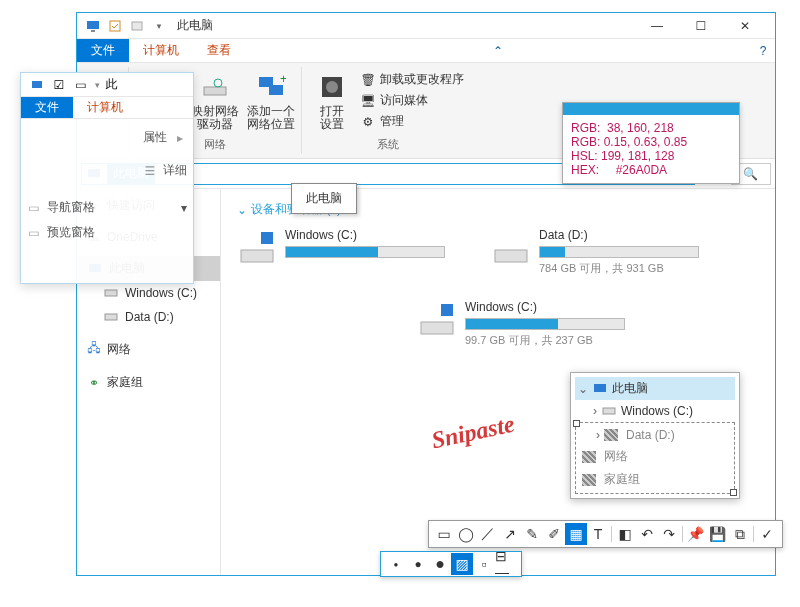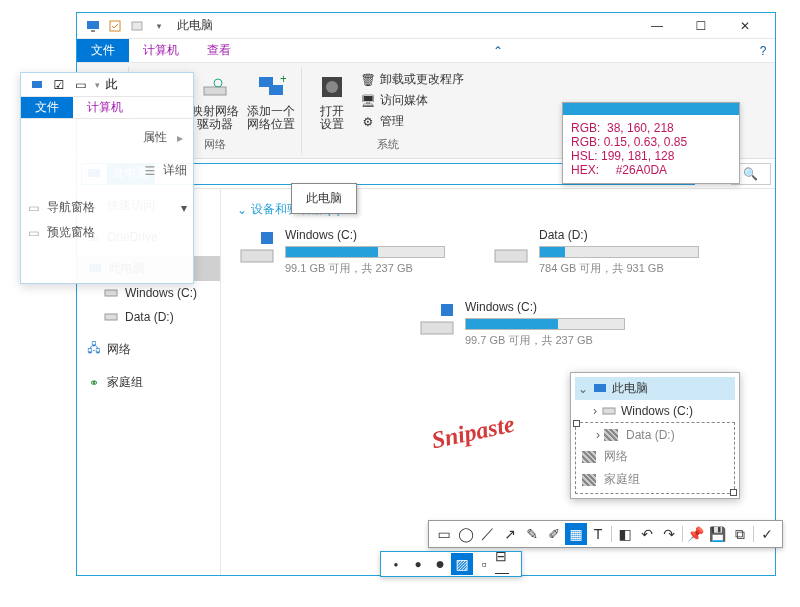--- a/index.html
+++ b/index.html
@@ -5,21 +5,21 @@
 *{box-sizing:border-box;margin:0;padding:0;font-family:"Microsoft YaHei","Segoe UI",Arial,sans-serif;font-size:12px}
 body{background:#fff;width:800px;height:607px;position:relative;overflow:hidden}
 .window{position:absolute;left:76px;top:12px;width:700px;height:564px;border:1px solid #26a0da;background:#fff;display:flex;flex-direction:column}
 .titlebar{height:26px;display:flex;align-items:center;padding:0 8px;background:#fff;border-bottom:1px solid #e6e6e6}
 .titlebar .qat{display:flex;gap:6px;align-items:center}
 .titlebar .qat div{width:16px;height:16px;display:flex;align-items:center;justify-content:center}
 .titlebar .title{margin-left:10px;color:#333}
 .wnd-controls{margin-left:auto;display:flex}
 .wnd-controls div{width:44px;height:26px;display:flex;align-items:center;justify-content:center;color:#333}
 .ribbon-tabs{height:24px;display:flex;align-items:stretch;background:#fff;border-bottom:1px solid #e6e6e6}
-.tab{padding:0 14px;display:flex;align-items:center;color:#a21caf}
+.tab{padding:0 14px;display:flex;align-items:center;color:#c2410c}
 .tab.active{background:#0078d7;color:#fff}
 .help-icon{margin-left:auto;width:30px;display:flex;align-items:center;justify-content:center;color:#105e9e}
 .ribbon-body{height:96px;display:flex;background:#f5f5f5;border-bottom:1px solid #e0e0e0;padding:4px}
 .rgroup{display:flex;flex-direction:column;align-items:center;padding:0 6px;border-right:1px solid #e0e0e0}
 .rgroup:last-child{border-right:none}
 .rgroup-items{display:flex;gap:8px;flex:1}
 .ritem{display:flex;flex-direction:column;align-items:center;justify-content:flex-start;width:48px;padding-top:4px}
 .ritem .ricon{width:32px;height:32px;display:flex;align-items:center;justify-content:center}
 .ritem .rlabel{text-align:center;line-height:1.1;margin-top:2px;color:#333}
 .rgroup-name{font-size:11px;color:#666;margin-top:auto;padding-bottom:2px}
@@ -264,21 +264,20 @@
               <svg width="40" height="40">
                 <rect x="4" y="22" width="32" height="12" fill="#e0e0e0" stroke="#aaa"></rect>
                 <rect x="24" y="4" width="12" height="12" fill="#2b7cd3"></rect>
               </svg>
             </div>
           <div class="drive-info">
               <div class="drive-name">Windows (C:)</div>
               <div class="bar">
                 <div class="fill" style="width:58%"></div>
               </div>
-              <div class="capacity">99.1 GB 可用，共 237 GB</div>
             </div>
         </div>
         <div class="drive">
           <div class="drive-icon">
               <svg width="40" height="40">
                 <rect x="4" y="22" width="32" height="12" fill="#e0e0e0" stroke="#aaa"></rect>
               </svg>
             </div>
           <div class="drive-info">
               <div class="drive-name">Data (D:)</div>

